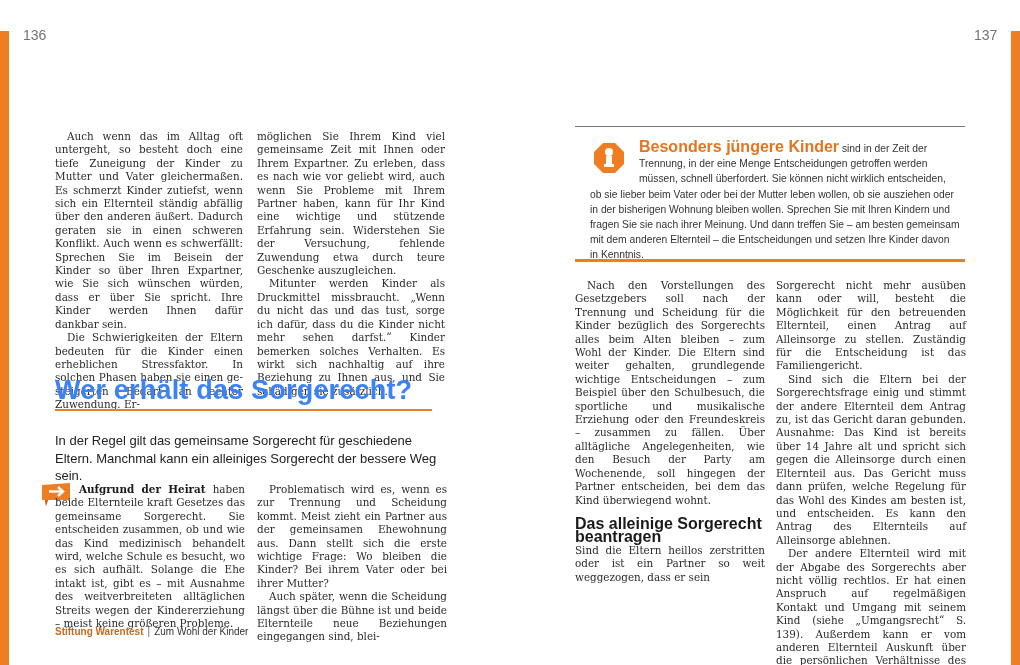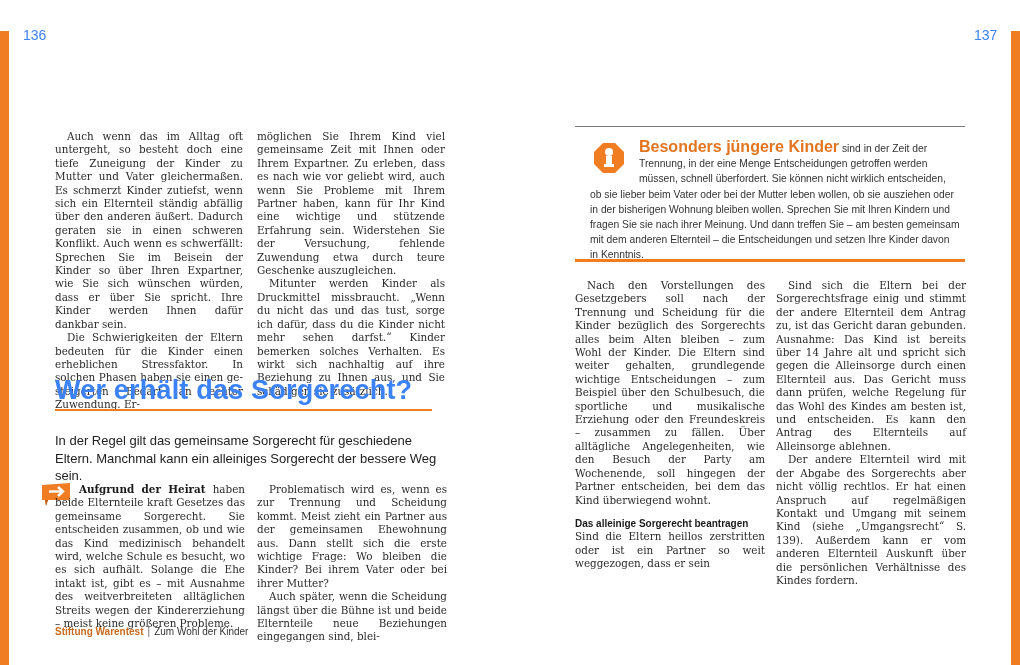--- a/index.html
+++ b/index.html
@@ -1,40 +1,40 @@
 <!DOCTYPE html>
 <html><head>
 <meta charset="utf-8">
 <style>
   html, body { margin:0; padding:0; }
   body { width:1020px; height:665px; background:#ffffff; position:relative; overflow:hidden; color:#1f1f1f; }
   .orange-bar-left { position:absolute; left:0; top:31px; width:9px; height:634px; background:#f07d22; }
   .orange-bar-right { position:absolute; left:1011px; top:31px; width:9px; height:634px; background:#f07d22; }
-  .page-num { position:absolute; top:27px; font-family:"Liberation Sans", sans-serif; font-size:14px; color:#3b82f6; }
+  .page-num { position:absolute; top:27px; font-family:"Liberation Sans", sans-serif; font-size:14px; color:#737373; }
   .pn-left { left:23px; }
   .pn-right { left:974px; }
   .serif { font-family:"DejaVu Serif", "Liberation Serif", serif; font-size:10.4px; line-height:13.4px; text-align:justify; color:#2a2a2a; hyphens:manual; }
   .serif p { margin:0; text-indent:12px; }
   .serif p.noindent { text-indent:0; }
   .col { position:absolute; width:188px; }
   .title { position:absolute; left:55px; top:375px; margin:0; font-family:"Liberation Sans", sans-serif; font-weight:bold; font-size:27px; color:#3b82f6; letter-spacing:0.2px; }
   .title-rule { position:absolute; left:55px; top:409px; width:377px; height:2px; background:#f07d22; }
   .lead { position:absolute; left:55px; top:432px; width:385px; margin:0; font-family:"Liberation Sans", sans-serif; font-size:13px; line-height:17.5px; color:#222; }
   .arrow-icon { position:absolute; left:42px; top:483px; width:28px; height:24px; }
   .bold { font-weight:bold; color:#1a1a1a; }
   .footer { position:absolute; left:55px; top:626px; font-family:"Liberation Sans", sans-serif; font-size:10px; color:#333; }
   .footer .brand { color:#c86a1e; font-weight:bold; }
   .footer .sep { margin:0 4px; color:#666; }
   .box-top-rule { position:absolute; left:575px; top:126px; width:390px; height:1px; background:#777; }
   .box-bottom-rule { position:absolute; left:575px; top:259px; width:390px; height:3px; background:#f07d22; }
   .info-icon { position:absolute; left:593px; top:142px; width:32px; height:32px; }
   .box-text { position:absolute; left:590px; top:139px; width:370px; font-family:"Liberation Sans", sans-serif; font-size:10.3px; line-height:15.2px; color:#333; }
   .box-text .lead-in { color:#e2751f; font-weight:bold; font-size:16px; }
   .float-spacer { float:left; width:49px; height:44px; }
-  .subhead { margin:10px 0 0 0; font-family:"Liberation Sans", sans-serif; font-weight:bold; font-size:10px; line-height:13.4px; color:#1a1a1a; text-align:left; }
+  .subhead { margin:10px 0 0 0; font-family:"Liberation Sans", sans-serif; font-weight:bold; font-size:16px; line-height:13.4px; color:#1a1a1a; text-align:left; }
 </style>
 </head>
 <body>
 
 <div class="orange-bar-left"></div>
 <div class="orange-bar-right"></div>
 
 <div class="page-num pn-left">136</div>
 <div class="page-num pn-right">137</div>
 
@@ -82,15 +82,16 @@
   <span class="lead-in">Besonders jüngere Kinder</span><span> sind in der Zeit der Trennung, in der eine Menge Entscheidungen getroffen werden müssen, schnell überfordert. Sie können nicht wirklich entscheiden, ob sie lieber beim Vater oder bei der Mutter leben wollen, ob sie ausziehen oder in der bis­herigen Wohnung bleiben wollen. Sprechen Sie mit Ihren Kindern und fragen Sie sie nach ihrer Meinung. Und dann treffen Sie – am besten gemeinsam mit dem anderen Elternteil – die Entscheidungen und setzen Ihre Kinder davon in Kenntnis.</span>
 </div>
 <div class="box-bottom-rule"></div>
 
 <div class="col serif" style="left:575px; top:279px; width:190px;">
   <p>Nach den Vorstellungen des Gesetzge­bers soll nach der Trennung und Scheidung für die Kinder bezüglich des Sorgerechts al­les beim Alten bleiben – zum Wohl der Kin­der. Die Eltern sind weiter gehalten, grund­legende wichtige Entscheidungen – zum Beispiel über den Schulbesuch, die sportli­che und musikalische Erziehung oder den Freundeskreis – zusammen zu fällen. Über alltägliche Angelegenheiten, wie den Be­such der Party am Wochenende, soll hinge­gen der Partner entscheiden, bei dem das Kind überwiegend wohnt.</p>
   <h3 class="subhead">Das alleinige Sorgerecht beantragen</h3>
   <p class="noindent">Sind die Eltern heillos zerstritten oder ist ein Partner so weit weggezogen, dass er sein</p>
 </div>
 <div class="col serif" style="left:776px; top:279px; width:190px;">
+  <p class="noindent">Sorgerecht nicht mehr ausüben kann oder will, besteht die Möglichkeit für den betreu­enden Elternteil, einen Antrag auf Alleinsor­ge zu stellen. Zuständig für die Entschei­dung ist das Familiengericht.</p>
   <p>Sind sich die Eltern bei der Sorgerechts­frage einig und stimmt der andere Eltern­teil dem Antrag zu, ist das Gericht daran ge­bunden. Ausnahme: Das Kind ist bereits über 14 Jahre alt und spricht sich gegen die Alleinsorge durch einen Elternteil aus. Das Gericht muss dann prüfen, welche Regelung für das Wohl des Kindes am besten ist, und entscheiden. Es kann den Antrag des Eltern­teils auf Alleinsorge ablehnen.</p>
   <p>Der andere Elternteil wird mit der Abga­be des Sorgerechts aber nicht völlig recht­los. Er hat einen Anspruch auf regelmäßi­gen Kontakt und Umgang mit seinem Kind (siehe „Umgangsrecht“ S. 139). Außerdem kann er vom anderen Elternteil Auskunft über die persönlichen Verhältnisse des Kin­des fordern.</p>
 </div>
 
 </body></html>

